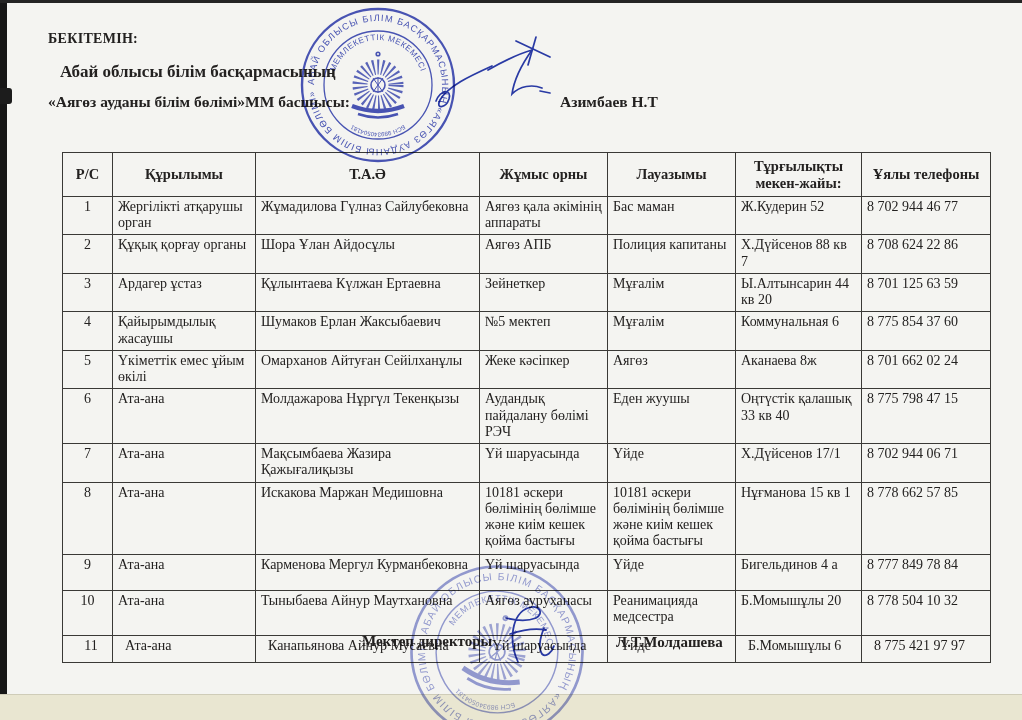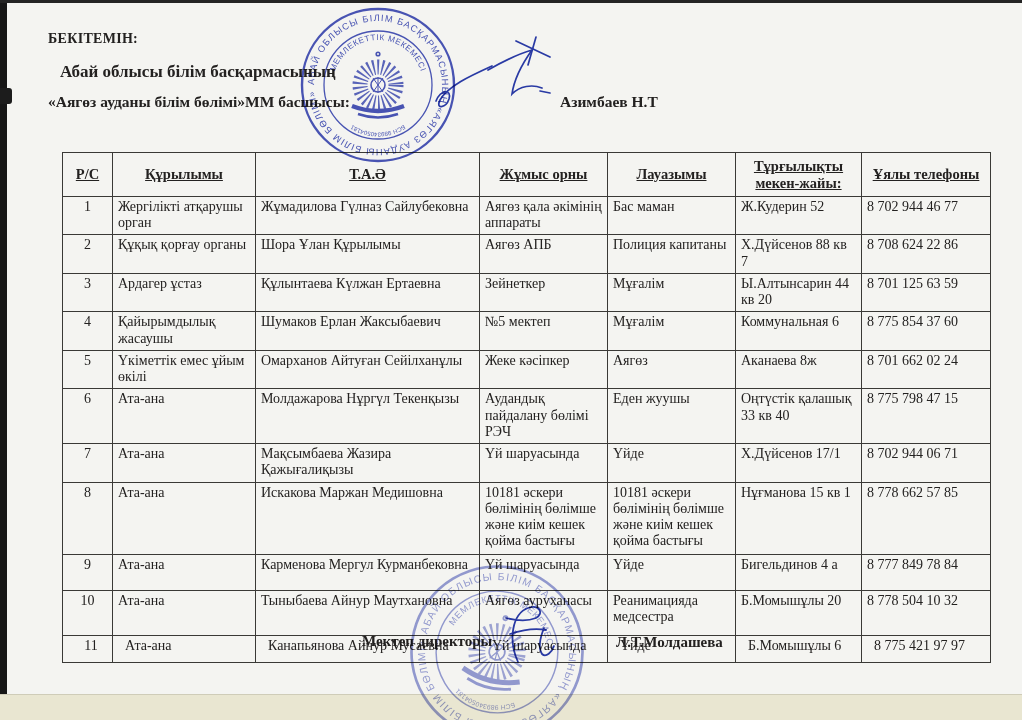--- a/index.html
+++ b/index.html
@@ -26,21 +26,21 @@
     border-collapse:collapse;table-layout:fixed;
     font-size:14px;line-height:1.16;
   }
   table.doc th,table.doc td{
     border:1px solid #3a3936;
     padding:2px 5px 3px 5px;
     vertical-align:top;
     overflow:hidden;
   }
   table.doc th{font-size:14.5px;font-weight:bold;text-align:center;vertical-align:middle;padding:3px 2px;}
-  table.doc thead tr{height:44px;text-decoration:underline;}
+  table.doc thead tr{height:44px;}
   table.doc td:first-child{text-align:center;}
   table.doc td:last-child{white-space:nowrap;}
   tbody tr:nth-child(1) td{height:30px;}
   tbody tr:nth-child(2) td{height:30px;}
   tbody tr:nth-child(3) td{height:31px;}
   tbody tr:nth-child(4) td{height:30px;}
   tbody tr:nth-child(5) td{height:29px;}
   tbody tr:nth-child(6) td{height:48px;}
   tbody tr:nth-child(7) td{height:29px;}
   tbody tr:nth-child(8) td{height:66px;}
@@ -98,21 +98,21 @@
           <td>Жергілікті атқарушы орган</td>
           <td>Жұмадилова Гүлназ Сайлубековна</td>
           <td>Аягөз қала әкімінің аппараты</td>
           <td>Бас маман</td>
           <td>Ж.Кудерин 52</td>
           <td>8 702 944 46 77</td>
         </tr>
         <tr>
           <td>2</td>
           <td>Құқық қорғау органы</td>
-          <td>Шора Ұлан Құрылымы</td>
+          <td>Шора Ұлан Айдосұлы</td>
           <td>Аягөз АПБ</td>
           <td>Полиция капитаны</td>
           <td>Х.Дүйсенов 88 кв 7</td>
           <td>8 708 624 22 86</td>
         </tr>
         <tr>
           <td>3</td>
           <td>Ардагер ұстаз</td>
           <td>Құлынтаева Күлжан Ертаевна</td>
           <td>Зейнеткер</td>

